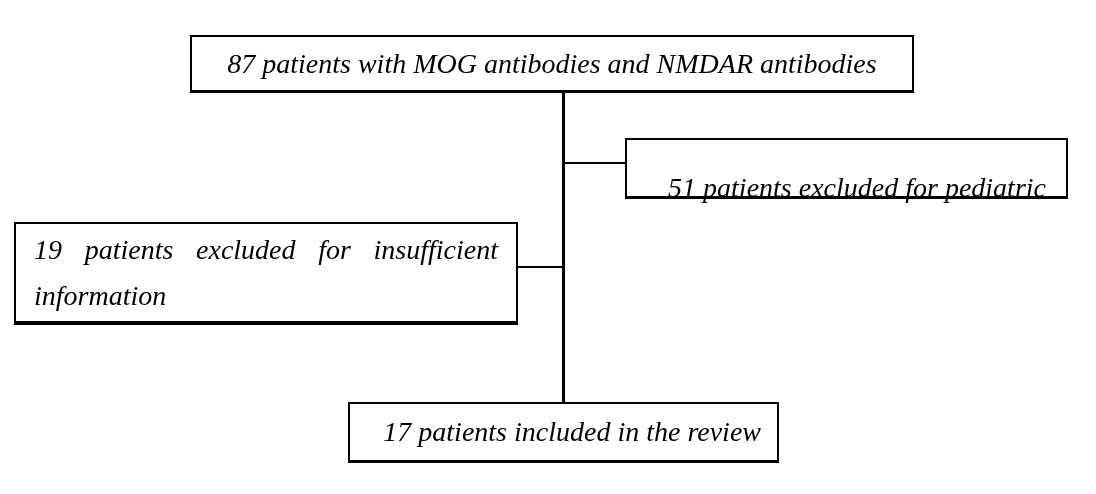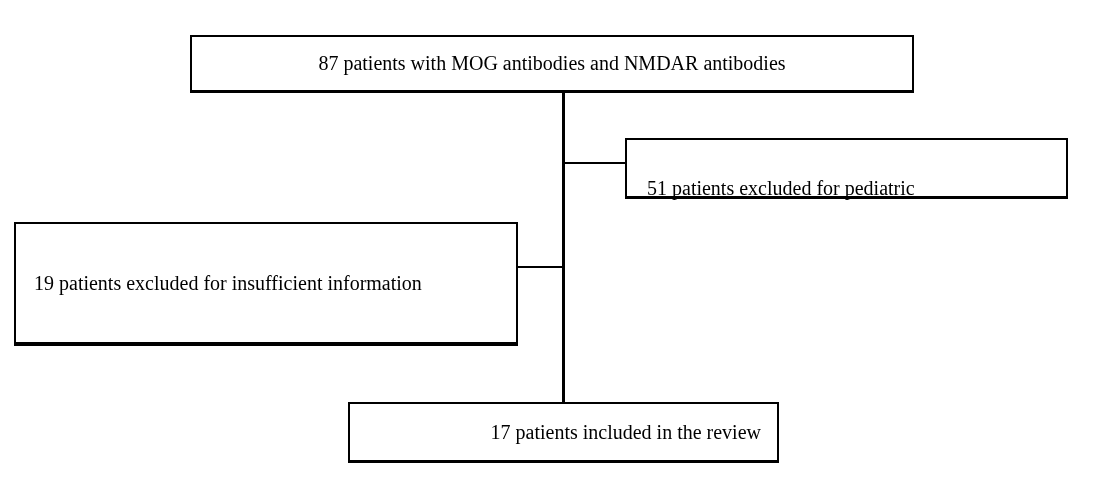--- a/index.html
+++ b/index.html
@@ -27,24 +27,25 @@
     border: 2px solid #000000;
     border-bottom-width: 3px;
     display: flex;
     align-items: center;
     z-index: 3;
   }
 
   .node .node-text {
     display: block;
     width: 100%;
-    font-size: 20px;
+    font-size: 28px;
     line-height: 1.42;
     color: #000000;
     white-space: pre-wrap;
+    font-style: italic;
   }
 
   
   #node-source {
     left: 190px;
     top: 35px;
     width: 724px;
     height: 58px;
     padding: 0 16px;
   }
@@ -54,30 +55,30 @@
 
   
   #node-excluded-pediatric {
     left: 625px;
     top: 138px;
     width: 443px;
     height: 61px;
     padding: 0 20px;
   }
   #node-excluded-pediatric .node-text {
-    text-align: left;
+    text-align: right;
     margin-top: 40px;
   }
 
   
   #node-excluded-information {
     left: 14px;
     top: 222px;
     width: 504px;
-    height: 124px;
+    height: 103px;
     padding: 0 18px;
     border-bottom-width: 4px;
   }
   #node-excluded-information .node-text {
     text-align: justify;
     text-align-last: left;
     line-height: 1.62;
   }
 
   

